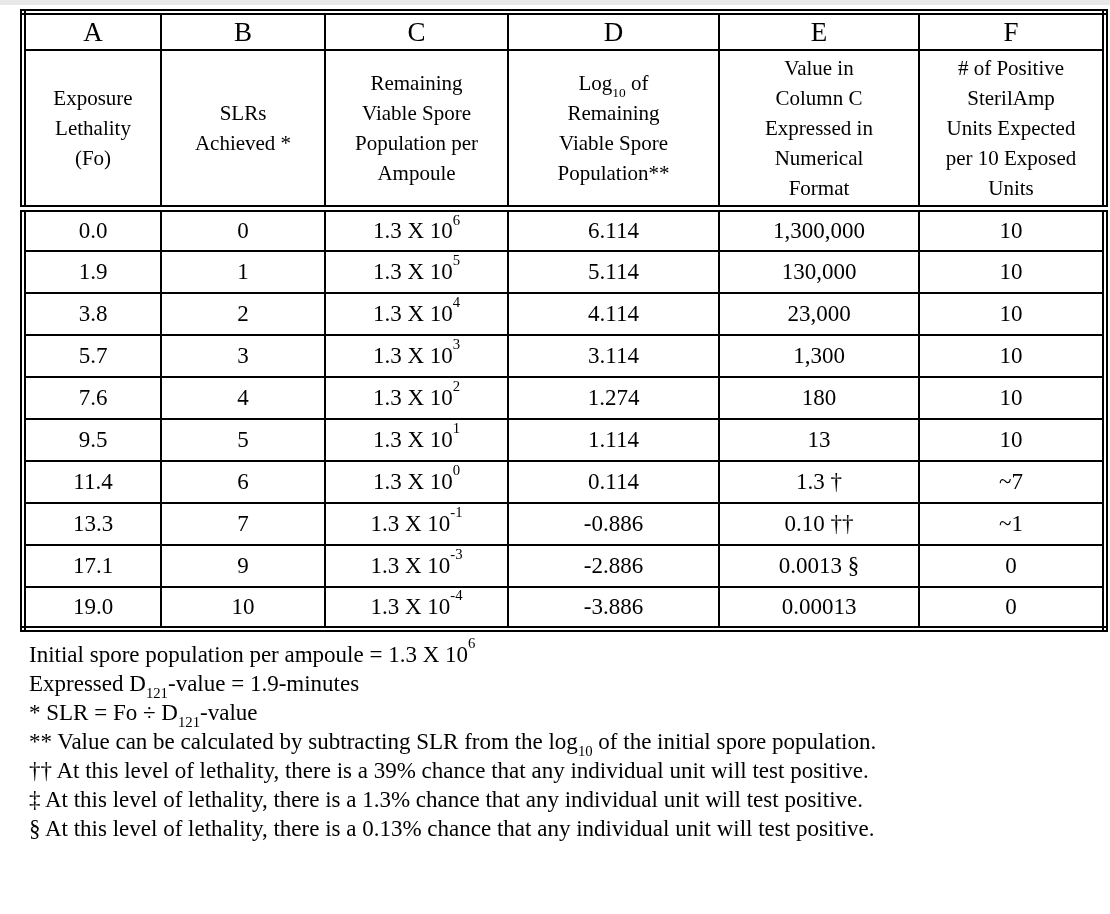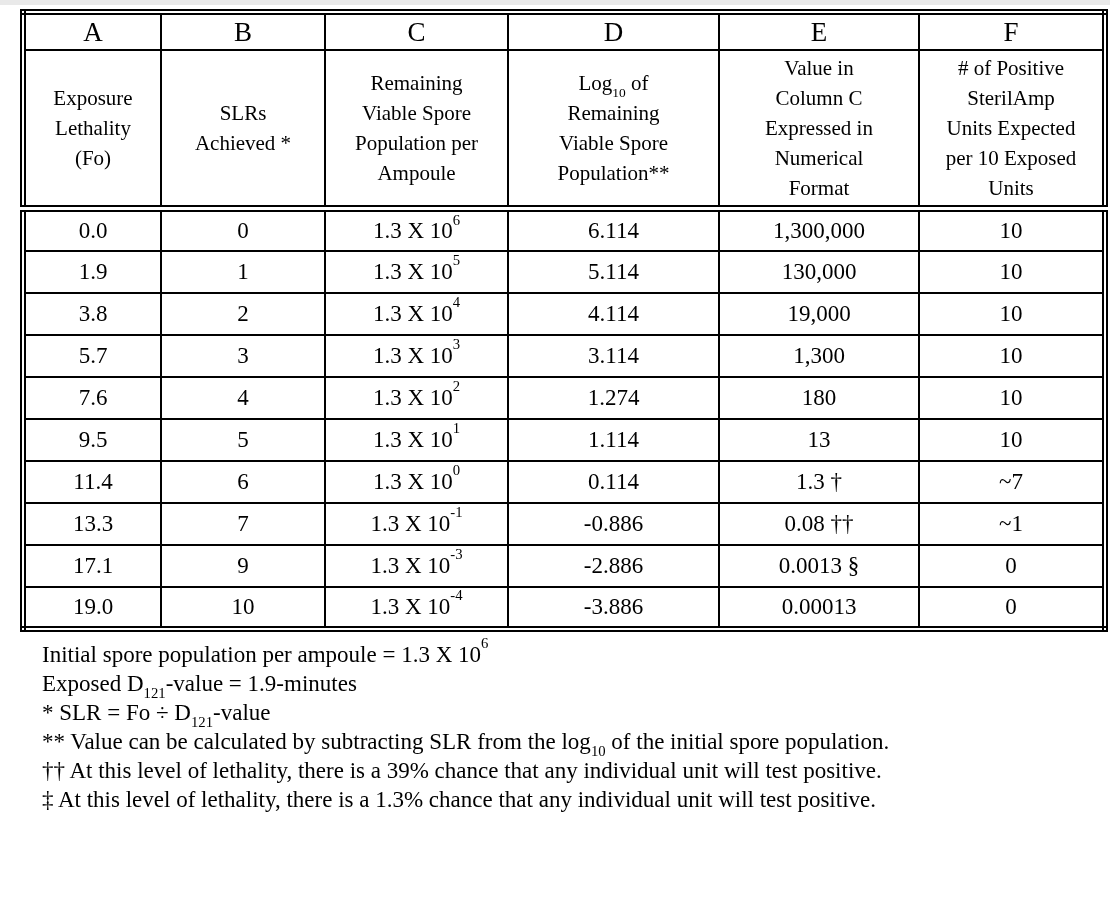--- a/index.html
+++ b/index.html
@@ -48,21 +48,21 @@
     line-height: 0;
   }
   sub {
     font-size: 64%;
     vertical-align: sub;
     position: relative;
     top: 0.12em;
     line-height: 0;
   }
   .footnotes {
-    margin: 8px 0 0 42px;
+    margin: 8px 0 0 29px;
     font-size: 23px;
     line-height: 29px;
   }
   .fn { white-space: nowrap; }
 </style>
 </head>
 <body>
 
 <div class="top-strip"></div>
 
@@ -125,21 +125,21 @@
       <td class="popcell"><span>1.3 X 10</span><sup>5</sup></td>
       <td>5.114</td>
       <td>130,000</td>
       <td>10</td>
     </tr>
     <tr>
       <td>3.8</td>
       <td>2</td>
       <td class="popcell"><span>1.3 X 10</span><sup>4</sup></td>
       <td>4.114</td>
-      <td>19,000</td>
+      <td>23,000</td>
       <td>10</td>
     </tr>
     <tr>
       <td>5.7</td>
       <td>3</td>
       <td class="popcell"><span>1.3 X 10</span><sup>3</sup></td>
       <td>3.114</td>
       <td>1,300</td>
       <td>10</td>
     </tr>
@@ -165,21 +165,21 @@
       <td class="popcell"><span>1.3 X 10</span><sup>0</sup></td>
       <td>0.114</td>
       <td>1.3 †</td>
       <td>~7</td>
     </tr>
     <tr>
       <td>13.3</td>
       <td>7</td>
       <td class="popcell"><span>1.3 X 10</span><sup>-1</sup></td>
       <td>-0.886</td>
-      <td>0.08 ††</td>
+      <td>0.10 ††</td>
       <td>~1</td>
     </tr>
     <tr>
       <td>17.1</td>
       <td>9</td>
       <td class="popcell"><span>1.3 X 10</span><sup>-3</sup></td>
       <td>-2.886</td>
       <td>0.0013 §</td>
       <td>0</td>
     </tr>
@@ -189,18 +189,19 @@
       <td class="popcell"><span>1.3 X 10</span><sup>-4</sup></td>
       <td>-3.886</td>
       <td>0.00013</td>
       <td>0</td>
     </tr>
   </tbody>
 </table>
 
 <div class="footnotes">
   <div class="fn"><span>Initial spore population per ampoule = 1.3 X 10</span><sup>6</sup></div>
-  <div class="fn"><span>Exposed D</span><sub>121</sub><span>-value = 1.9-minutes</span></div>
+  <div class="fn"><span>Expressed D</span><sub>121</sub><span>-value = 1.9-minutes</span></div>
   <div class="fn"><span>* SLR = Fo ÷ D</span><sub>121</sub><span>-value</span></div>
   <div class="fn"><span>** Value can be calculated by subtracting SLR from the log</span><sub>10</sub><span> of the initial spore population.</span></div>
   <div class="fn">†† At this level of lethality, there is a 39% chance that any individual unit will test positive.</div>
   <div class="fn">‡ At this level of lethality, there is a 1.3% chance that any individual unit will test positive.</div>
+  <div class="fn">§ At this level of lethality, there is a 0.13% chance that any individual unit will test positive.</div>
 </div>
 
 </body></html>

